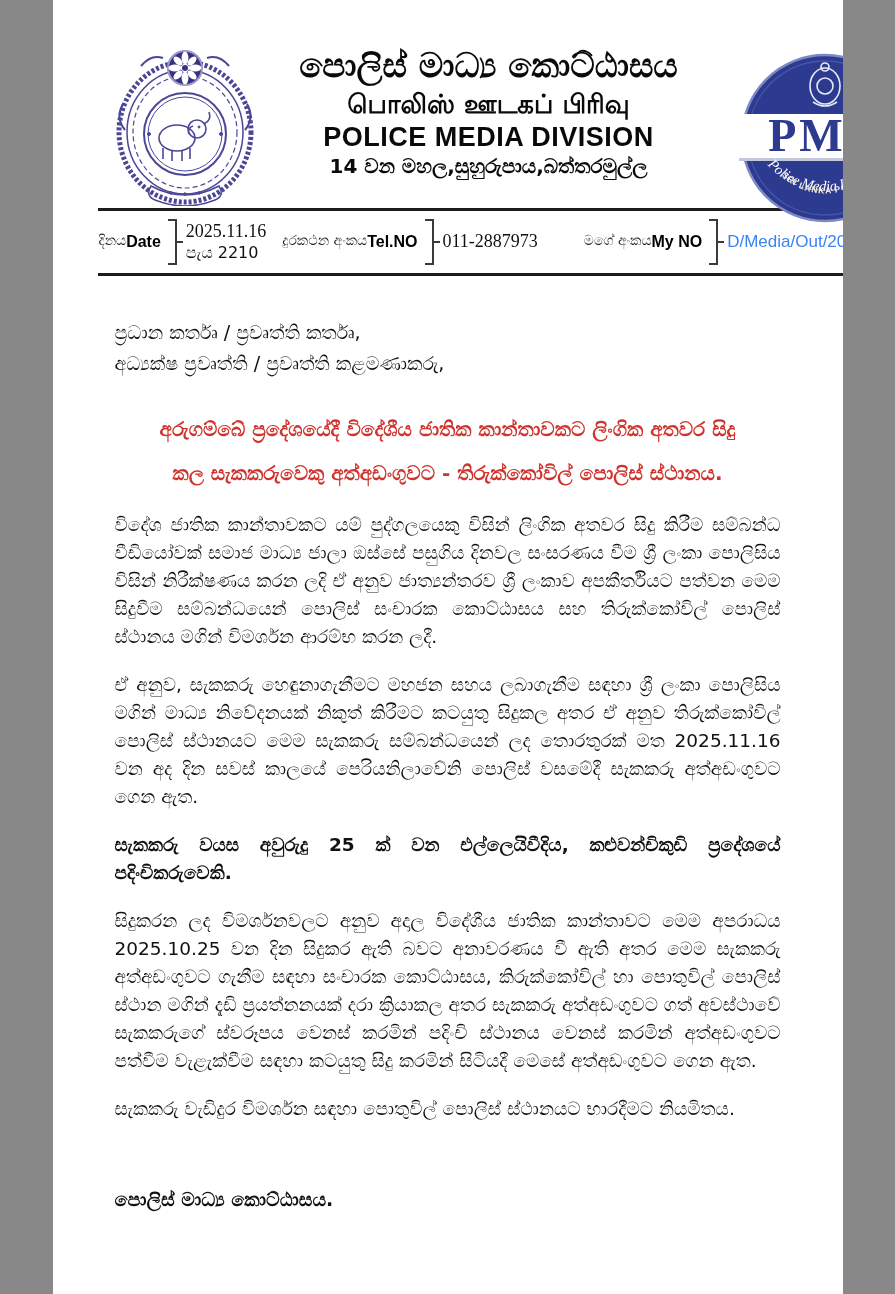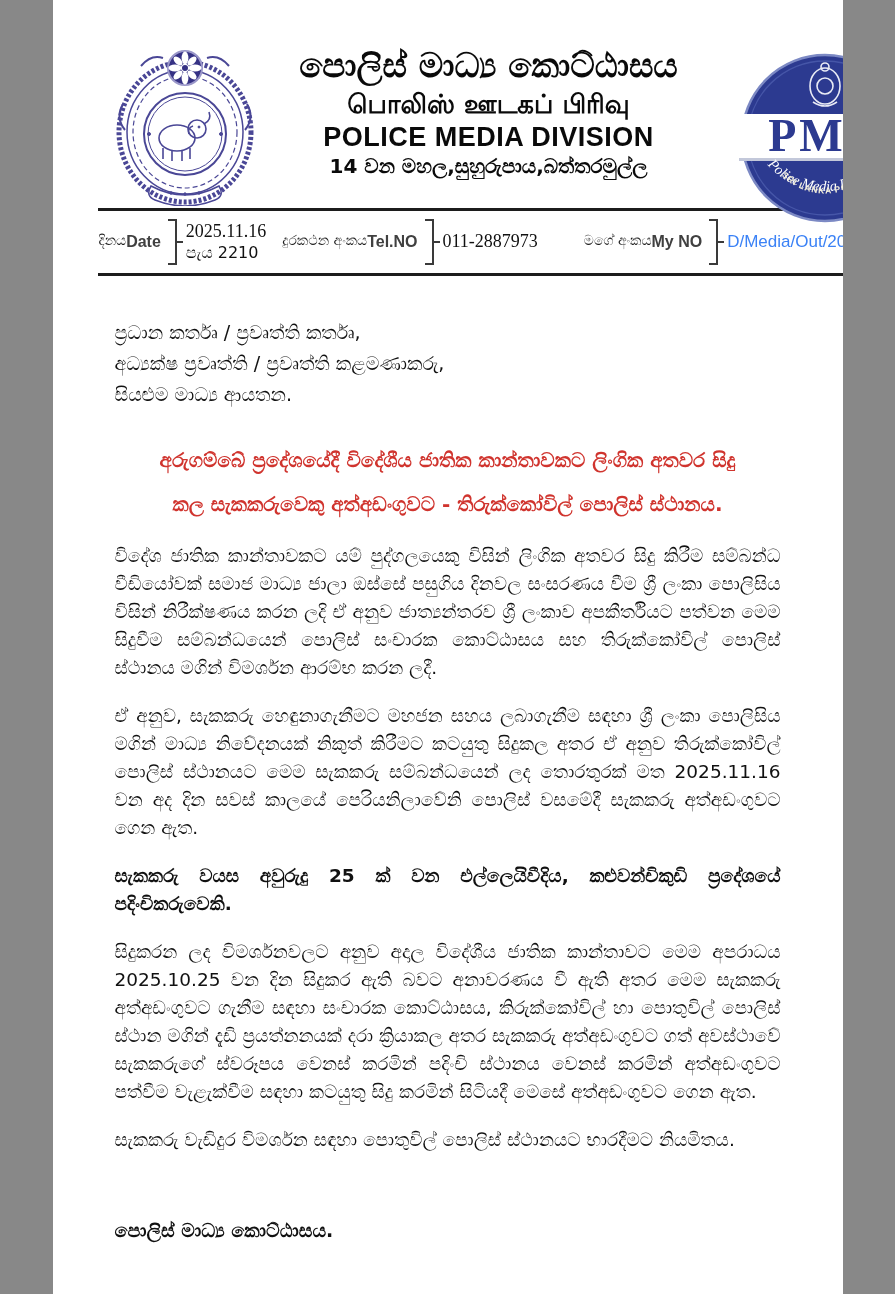--- a/index.html
+++ b/index.html
@@ -31,21 +31,21 @@
   .rule { margin-left:45px; height:3px; background:#1c1c1c; }
 
   
   .info-bar {
     display:flex; align-items:center;
     padding:7px 0 7px 46px; height:62px; white-space:nowrap;
   }
   .field { display:flex; align-items:center; }
   .f-labels { display:flex; flex-direction:row; justify-content:center; line-height:1.25; }
   .lab-si { font-family:"DejaVu Sans", sans-serif; font-size:14px; color:#1d1d1d; }
-  .lab-en { font-family:"Liberation Sans", sans-serif; font-size:16px; font-weight:600; color:#404040; }
+  .lab-en { font-family:"Liberation Sans", sans-serif; font-size:16px; font-weight:600; color:#000000; }
   .bracket {
     width:9px; height:46px; margin:0 9px 0 7px; position:relative;
     border-top:2px solid #3a3a3a; border-right:2px solid #3a3a3a; border-bottom:2px solid #3a3a3a;
   }
   .bracket::after {
     content:""; position:absolute; top:50%; right:-8px; width:8px; height:2px;
     background:#3a3a3a; transform:translateY(-50%);
   }
   .f-vals { display:flex; flex-direction:column; justify-content:center; line-height:1.3; }
   .val-serif { font-family:"Liberation Serif", serif; font-size:18px; color:#111; }
@@ -202,21 +202,20 @@
     </div>
   </div>
 
   <div class="rule"></div>
 
   <div class="letter">
 
     <div class="recipient">
       <div>ප්‍රධාන කර්තෘ / ප්‍රවෘත්ති කර්තෘ,</div>
       <div>අධ්‍යක්ෂ ප්‍රවෘත්ති / ප්‍රවෘත්ති කළමණාකරු,</div>
-      <div>සියළුම මාධ්‍ය ආයතන.</div>
     </div>
 
     <div class="subject" id="subject" style="color: rgb(208, 52, 46);">අරුගම්බේ ප්‍රදේශයේදී විදේශීය ජාතික කාන්තාවකට ලිංගික අතවර සිදු කල සැකකරුවෙකු අත්අඩංගුවට - තිරුක්කෝවිල් පොලිස් ස්ථානය.</div>
 
     <p class="para first">විදේශ ජාතික කාන්තාවකට යම්  පුද්ගලයෙකු විසින් ලිංගික අතවර සිදු කිරීම  සම්බන්ධ වීඩියෝවක් සමාජ මාධ්‍ය ජාලා ඔස්සේ පසුගිය දිනවල සංසරණය වීම ශ්‍රී ලංකා පොලිසිය විසින් නිරීක්ෂණය කරන ලදි ඒ අනුව ජාත්‍යන්තරව ශ්‍රී ලංකාව අපකීර්තියට පත්වන මෙම සිදුවීම සම්බන්ධයෙන් පොලිස් සංචාරක කොට්ඨාසය සහ තිරුක්කෝවිල් පොලිස් ස්ථානය මගින්  විමර්ශන ආරම්භ කරන ලදී.</p>
     <p class="para">ඒ අනුව, සැකකරු හෙඳුනාගැනීමට මහජන සහය ලබාගැනීම සඳහා ශ්‍රී ලංකා පොලිසිය මගින් මාධ්‍ය නිවේදනයක් නිකුත් කිරීමට කටයුතු සිදුකල අතර ඒ අනුව තිරුක්කෝවිල් පොලිස් ස්ථානයට මෙම සැකකරු සම්බන්ධයෙන් ලද තොරතුරක් මත 2025.11.16 වන අද දින සවස් කාලයේ පෙරියනිලාවේනි පොලිස් වසමේදී සැකකරු අත්අඩංගුවට ගෙන ඇත.</p>
     <p class="para bold">සැකකරු වයස අවුරුදු 25 ක් වන එල්ලෙයිවීදිය, කළුවන්චිකුඩි ප්‍රදේශයේ පදිංචිකරුවෙකි.</p>
     <p class="para">සිදුකරන ලද විමර්ශනවලට අනුව අදාල විදේශීය ජාතික කාන්තාවට මෙම අපරාධය 2025.10.25 වන දින සිදුකර ඇති බවට අනාවරණය වී ඇති අතර මෙම සැකකරු අත්අඩංගුවට ගැනීම සඳහා සංචාරක කොට්ඨාසය, කිරුක්කෝවිල් හා පොතුවිල් පොලිස් ස්ථාන මගින් දැඩි ප්‍රයත්නනයක් දරා ක්‍රියාකල අතර  සැකකරු අත්අඩංගුවට ගත් අවස්ථාවේ සැකකරුගේ ස්වරූපය වෙනස් කරමින් පදිංචි ස්ථානය වෙනස් කරමින් අත්අඩංගුවට පත්වීම වැළැක්වීම සඳහා කටයුතු සිදු කරමින් සිටියදී මෙසේ අත්අඩංගුවට ගෙන ඇත.</p>
     <p class="para">සැකකරු වැඩිදුර විමර්ශන සඳහා පොතුවිල් පොලිස් ස්ථානයට භාරදීමට නියමිතය.</p>
 

